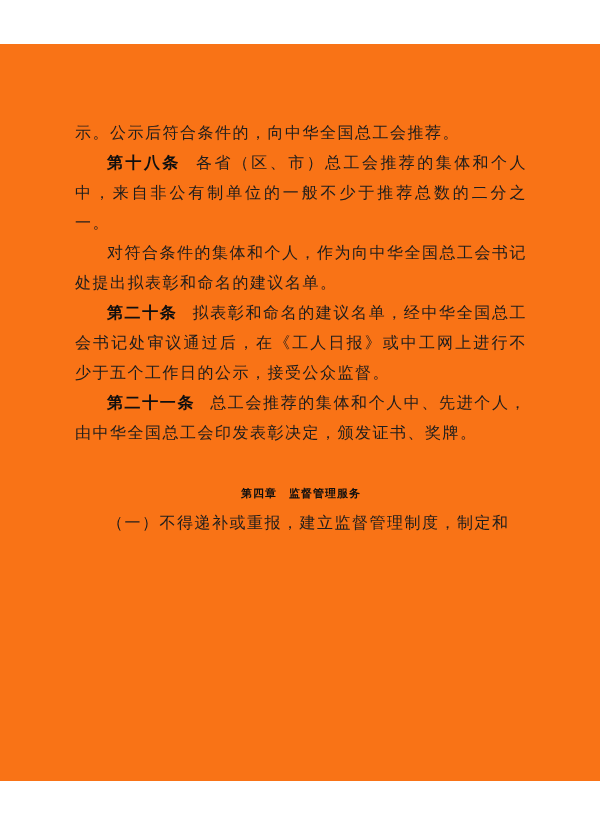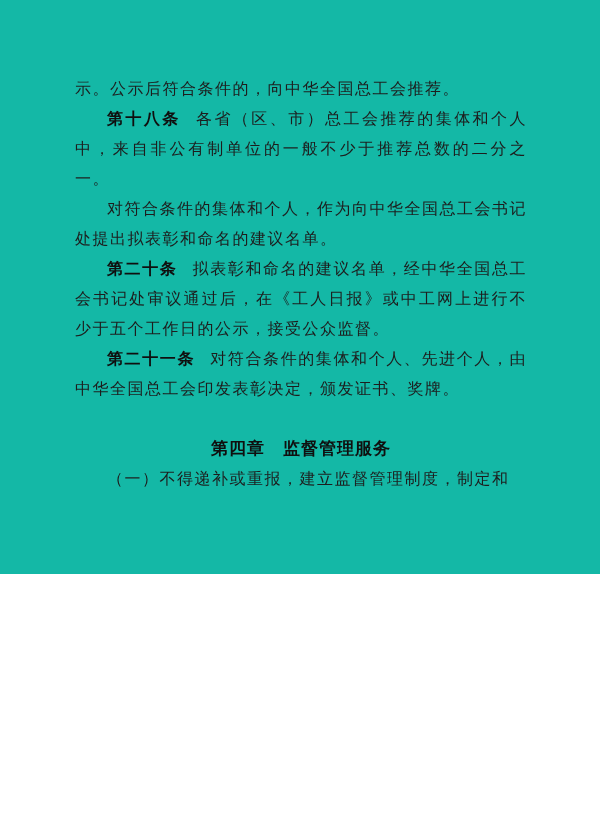--- a/index.html
+++ b/index.html
@@ -3,24 +3,25 @@
 <meta charset="utf-8">
 <style>
   html, body {
     margin: 0;
     padding: 0;
     background: #ffffff;
   }
   .page {
     position: relative;
     width: 600px;
-    height: 574px;
-    background: #14b8a6;
+    height: 737px;
+    background: #f97316;
     overflow: hidden;
     font-family: "Liberation Serif", serif;
+    margin-top: 44px;
   }
   .content {
     position: absolute;
     left: 75px;
     right: 73px;
     top: 74px;
   }
   .para {
     margin: 0;
     font-size: 16px;
@@ -35,21 +36,21 @@
   }
   .lead {
     font-weight: 700;
     font-family: "Liberation Sans", sans-serif;
     color: #0f0f0f;
     margin-right: 0.95em;
     letter-spacing: 1.5px;
   }
   .chapter {
     margin: 30px 0 0 0;
-    font-size: 17px;
+    font-size: 11px;
     line-height: 30px;
     font-weight: 700;
     font-family: Liberation Sans, sans-serif;
     text-align: center;
     letter-spacing: 1px;
     color: #0f0f0f;
   }
   .page-number {
     position: absolute;
     right: 95px;
@@ -70,21 +71,21 @@
 
     <p class="para"><span class="lead">第十八条</span><span>各省（区、市）总工会推荐的集体和个人中，来自非公有制单位的一般不少于推荐总数的二分之一。</span></p>
 
 
 
     <p class="para"><span>对符合条件的集体和个人，作为向中华全国总工会书记处提出拟表彰和命名的建议名单。</span></p>
 
     <p class="para"><span class="lead">第二十条</span><span>拟表彰和命名的建议名单，经中华全国总工会书记处审议通过后，在《工人日报》或中工网上进行不少于五个工作日的公示，接受公众监督。</span></p>
 
 
-    <p class="para"><span class="lead">第二十一条</span><span>对符合条件的集体和个人、先进个人，由中华全国总工会印发表彰决定，颁发证书、奖牌。</span></p>
+    <p class="para"><span class="lead">第二十一条</span><span>总工会推荐的集体和个人中、先进个人，由中华全国总工会印发表彰决定，颁发证书、奖牌。</span></p>
 
     <h2 class="chapter">第四章　监督管理服务</h2>
 
 
     <p class="para"><span>（一）不得递补或重报，建立监督管理制度，制定和</span></p>
 
   </div>
 
   <div class="page-number">— 11 —</div>
 </div>

